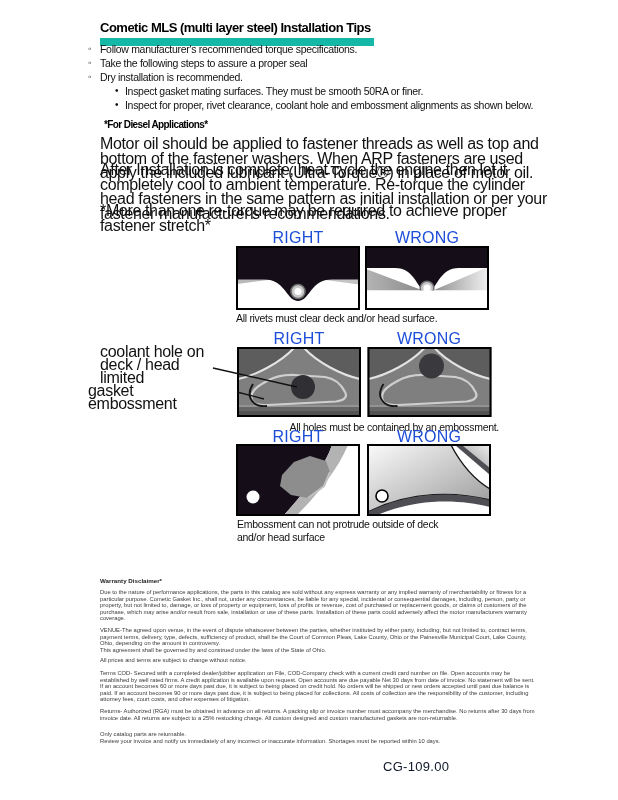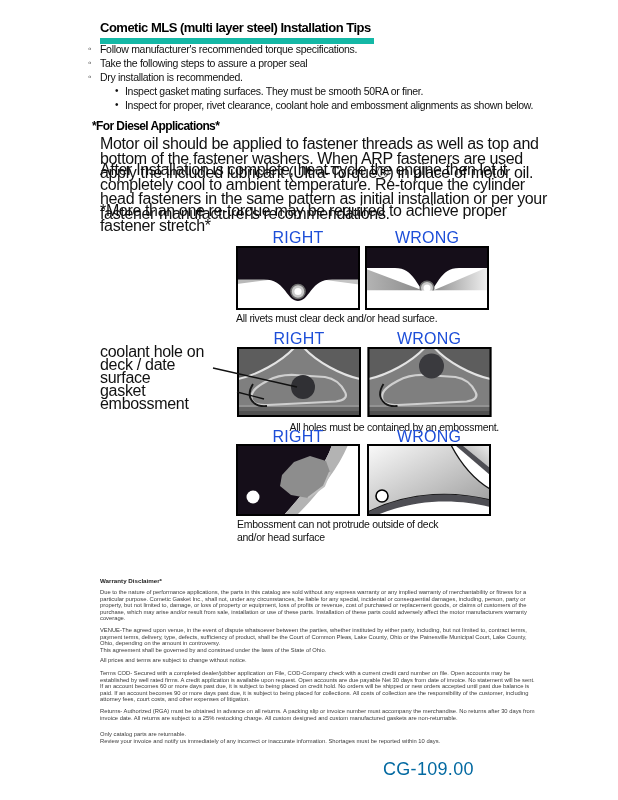--- a/index.html
+++ b/index.html
@@ -4,56 +4,56 @@
 <style>
   html,body{margin:0;padding:0;background:#ffffff;}
   .page{
     position:relative;width:618px;height:800px;background:#ffffff;overflow:hidden;
     font-family:"Liberation Sans", sans-serif;color:#111;
   }
   
   .title{
     position:absolute;left:100px;top:20px;margin:0;
     font-size:13px;font-weight:bold;letter-spacing:-0.5px;color:#000;
-    display:inline-block;border-bottom:6px solid #14b8a6;padding:0 3px 3px 0;
+    display:inline-block;border-bottom:8px solid #14b8a6;padding:0 3px 3px 0;
   }
   .bullets{position:absolute;left:88px;top:42px;width:478px;font-size:10.5px;letter-spacing:-0.3px;}
   .b-item{position:relative;line-height:14px;padding-left:12px;}
   .b-item::before{content:"\25E6";position:absolute;left:0;top:0;font-size:10px;}
   .b-sub{position:relative;line-height:14px;margin-left:27px;padding-left:10px;}
   .b-sub::before{content:"\2022";position:absolute;left:0;top:0;font-size:10px;}
 
-  .diesel-heading{position:absolute;left:92px;top:119px;margin:0;font-size:12px;font-weight:bold;letter-spacing:-0.6px;color:#000;}
+  .diesel-heading{position:absolute;left:104px;top:119px;margin:0;font-size:10px;font-weight:bold;letter-spacing:-0.6px;color:#000;}
   .para{position:absolute;left:100px;width:452px;margin:0;font-size:16px;line-height:14.5px;letter-spacing:-0.35px;}
   .para-1{top:137px;}
   .para-2{top:163px;}
   .note{top:204px;}
 
   
   .dlabel{position:absolute;font-size:16px;letter-spacing:0.2px;color:#1d4ed8;text-align:center;width:124px;}
   .dsvg{position:absolute;display:block;}
   .caption{position:absolute;font-size:10.5px;letter-spacing:-0.3px;line-height:13px;white-space:pre-line;color:#111;}
 
   .callout{position:absolute;font-size:16px;letter-spacing:-0.3px;line-height:13px;text-align:left;color:#111;}
   .callout-1{left:100px;top:345px;width:114px;}
-  .callout-2{left:100px;top:384px;width:133px;}
+  .callout-2{left:88px;top:384px;width:133px;}
   .leader-svg{position:absolute;left:100px;top:340px;pointer-events:none;}
 
   
   .fineprint{position:absolute;left:100px;width:438px;font-size:5.8px;line-height:6.6px;color:#3a3a3a;letter-spacing:0;}
   .fineprint p{margin:0;white-space:pre-line;}
   .fp-head{position:absolute;left:100px;top:577px;font-size:6.2px;font-weight:bold;color:#222;}
   .fp-1{top:589px;}
   .fp-2{top:627px;}
   .fp-3{top:657px;}
   .fp-4{top:670px;}
   .fp-5{top:708px;}
   .fp-6{top:731px;}
 
-  .footer-code{position:absolute;left:383px;top:759px;font-size:18px;letter-spacing:0.3px;color:#0369a1;text-align:right;}
+  .footer-code{position:absolute;left:383px;top:759px;font-size:13px;letter-spacing:0.3px;color:#0f172a;text-align:right;}
 </style>
 </head>
 <body>
 
 <div class="page">
 
   <h1 class="title">Cometic MLS (multi layer steel) Installation Tips</h1>
 
   <div class="bullets">
     <div class="b-item"><span>Follow manufacturer's recommended torque specifications.</span></div>
@@ -106,21 +106,21 @@
     <rect x="1" y="1" width="122" height="62" fill="none" stroke="#000" stroke-width="2"></rect>
   </svg>
 
   <div class="caption" style="left:236px;top:312px;width:260px;">All rivets must clear deck and/or head surface.</div>
 
   <div class="dlabel" style="left:237px;top:330px;">RIGHT</div>
   <div class="dlabel" style="left:367px;top:330px;">WRONG</div>
 
   <div class="callout callout-1">
     <span>coolant hole on</span><br>
-    <span>deck / date surface</span>
+    <span>deck / head limited</span>
   </div>
   <div class="callout callout-2">gasket embossment</div>
 
   <svg class="dsvg" style="left:237px;top:347px;" width="124" height="70" viewBox="0 0 124 70">
     <rect width="124" height="70" fill="#7f7f7f"></rect>
     <path d="M1,1 H57 C44,15 20,28 1,32 Z" fill="#5d5d5d"></path>
     <path d="M123,1 H67 C80,15 104,28 123,32 Z" fill="#5d5d5d"></path>
     <path d="M57,1 C44,15 20,28 1,32" stroke="#e3e3e3" stroke-width="2" fill="none"></path>
     <path d="M67,1 C80,15 104,28 123,32" stroke="#e3e3e3" stroke-width="2" fill="none"></path>
     <line x1="1" y1="59" x2="123" y2="59" stroke="#a8a8a8" stroke-width="1.2"></line>

